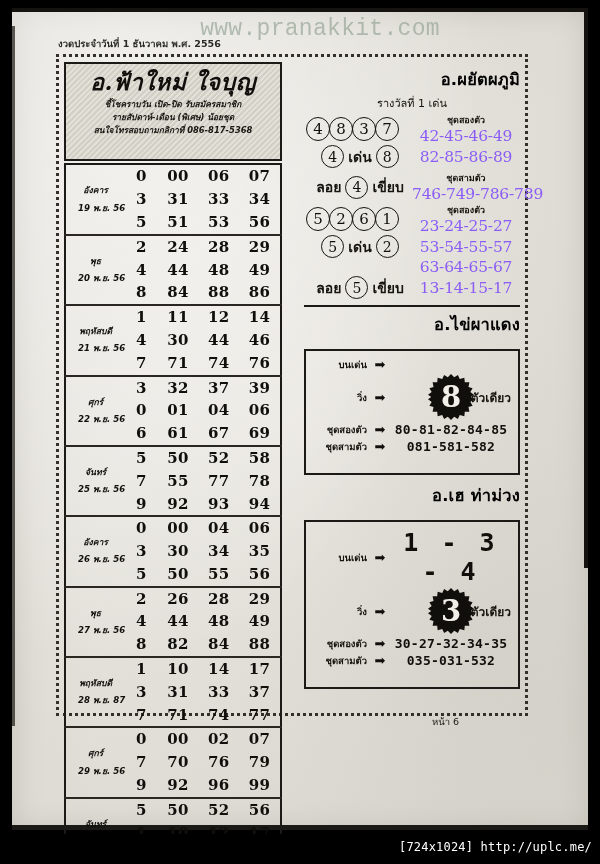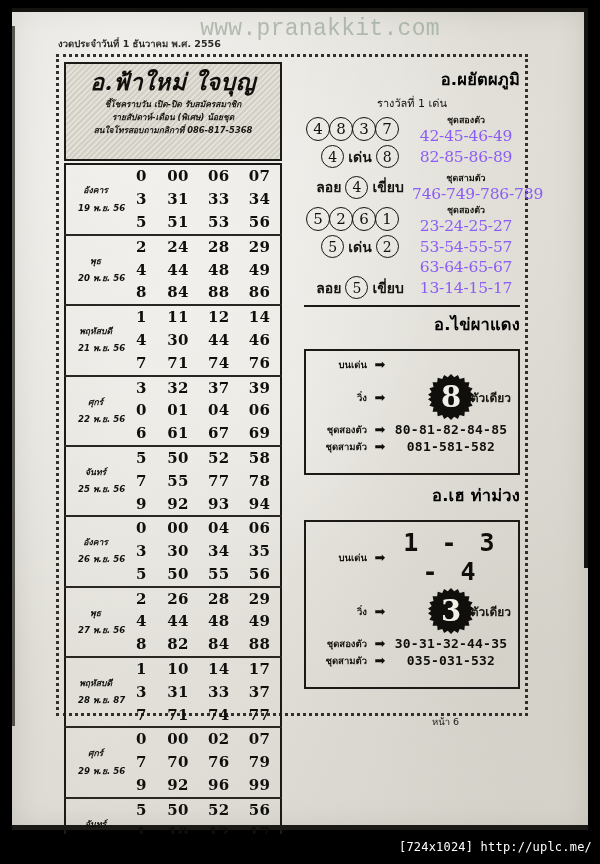--- a/index.html
+++ b/index.html
@@ -604,21 +604,21 @@
               <div class="plab">วิ่ง</div>
               <div class="parrow">➡</div>
               <div class="starwrap">
                 <div class="star">3</div>
                 <div class="starside">ตัวเดียว</div>
               </div>
             </div>
             <div class="prow">
               <div class="plab">ชุดสองตัว</div>
               <div class="parrow">➡</div>
-              <div class="pval set">30-31-32-44-35</div>
+              <div class="pval set">30-27-32-34-35</div>
             </div>
             <div class="prow">
               <div class="plab">ชุดสามตัว</div>
               <div class="parrow">➡</div>
               <div class="pval set">035-031-532</div>
             </div>
           </div>
       </div>
     </div>
 

